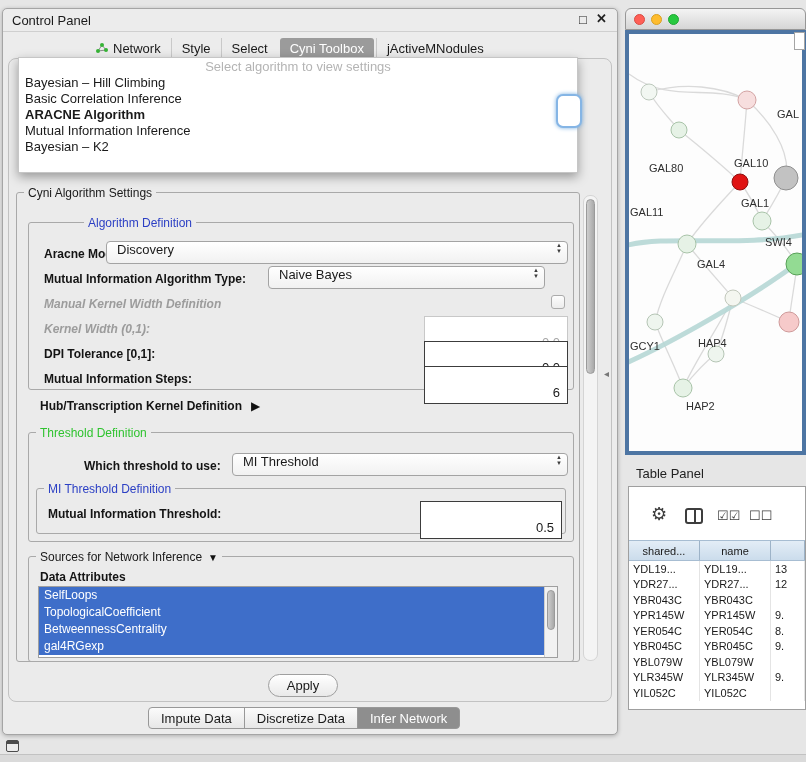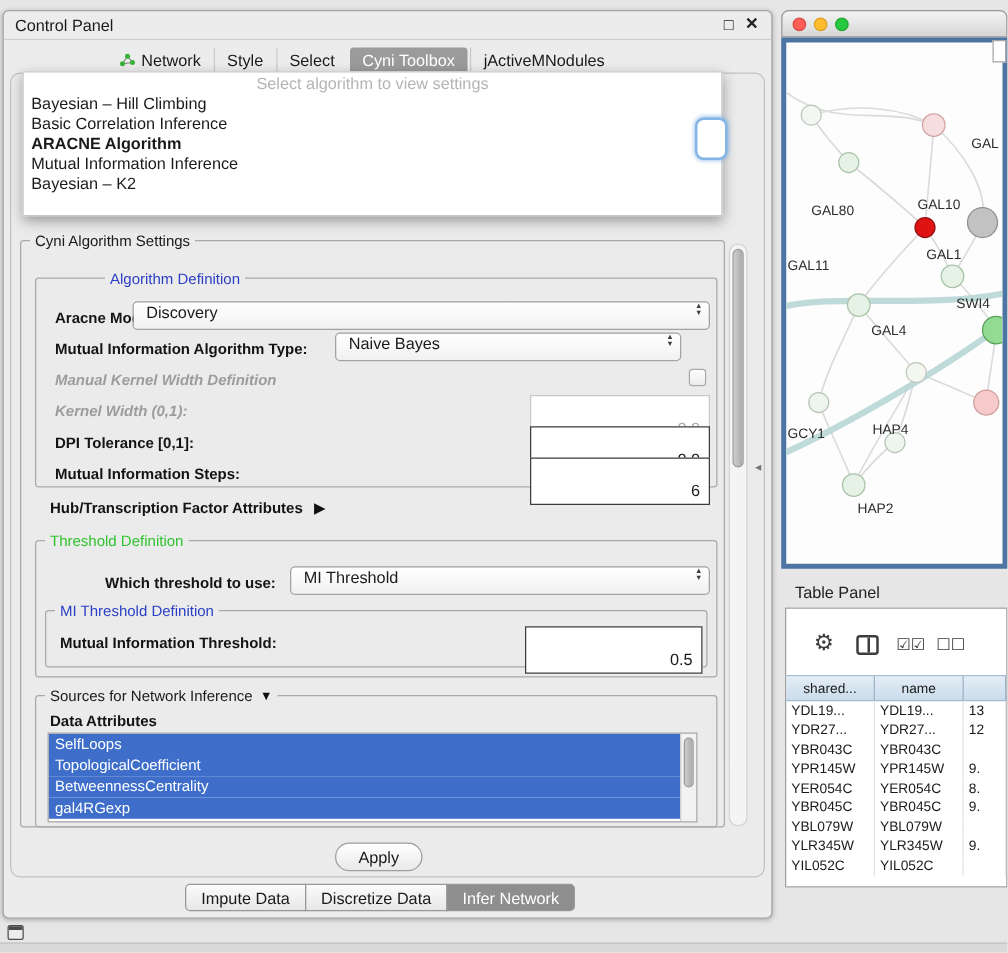--- a/index.html
+++ b/index.html
@@ -153,21 +153,21 @@
 <div class="abs lbl disabled" style="left:44px;top:322px;">Kernel Width (0,1):</div>
 <div class="abs tfield disabled" style="left:424px;top:316px;width:144px;height:21px;">0.0</div>
 
 <div class="abs lbl" style="left:44px;top:347px;">DPI Tolerance [0,1]:</div>
 <div class="abs tfield" style="left:424px;top:341px;width:144px;height:22px;">0.0</div>
 
 <div class="abs lbl" style="left:44px;top:372px;">Mutual Information Steps:</div>
 <div class="abs tfield" style="left:424px;top:366px;width:144px;height:22px;">6</div>
 
 <div class="abs" style="left:40px;top:399px;display:flex;align-items:center;gap:9px;">
-  <span class="lbl">Hub/Transcription Factor Attributes</span>
+  <span class="lbl">Hub/Transcription Kernel Definition</span>
   <span style="font-size:12px;color:#111;">▶</span>
 </div>
 
 <div class="abs group" style="left:28px;top:432px;width:546px;height:110px;"></div>
 <div class="abs group-title t-green" style="left:36px;top:426px;">Threshold Definition</div>
 
 <div class="abs lbl" style="left:84px;top:459px;">Which threshold to use:</div>
 <div class="abs combo" style="left:232px;top:453px;width:336px;height:23px;gap:48px;">
   <span class="val">MI Threshold</span>
   <span class="spin"></span>

